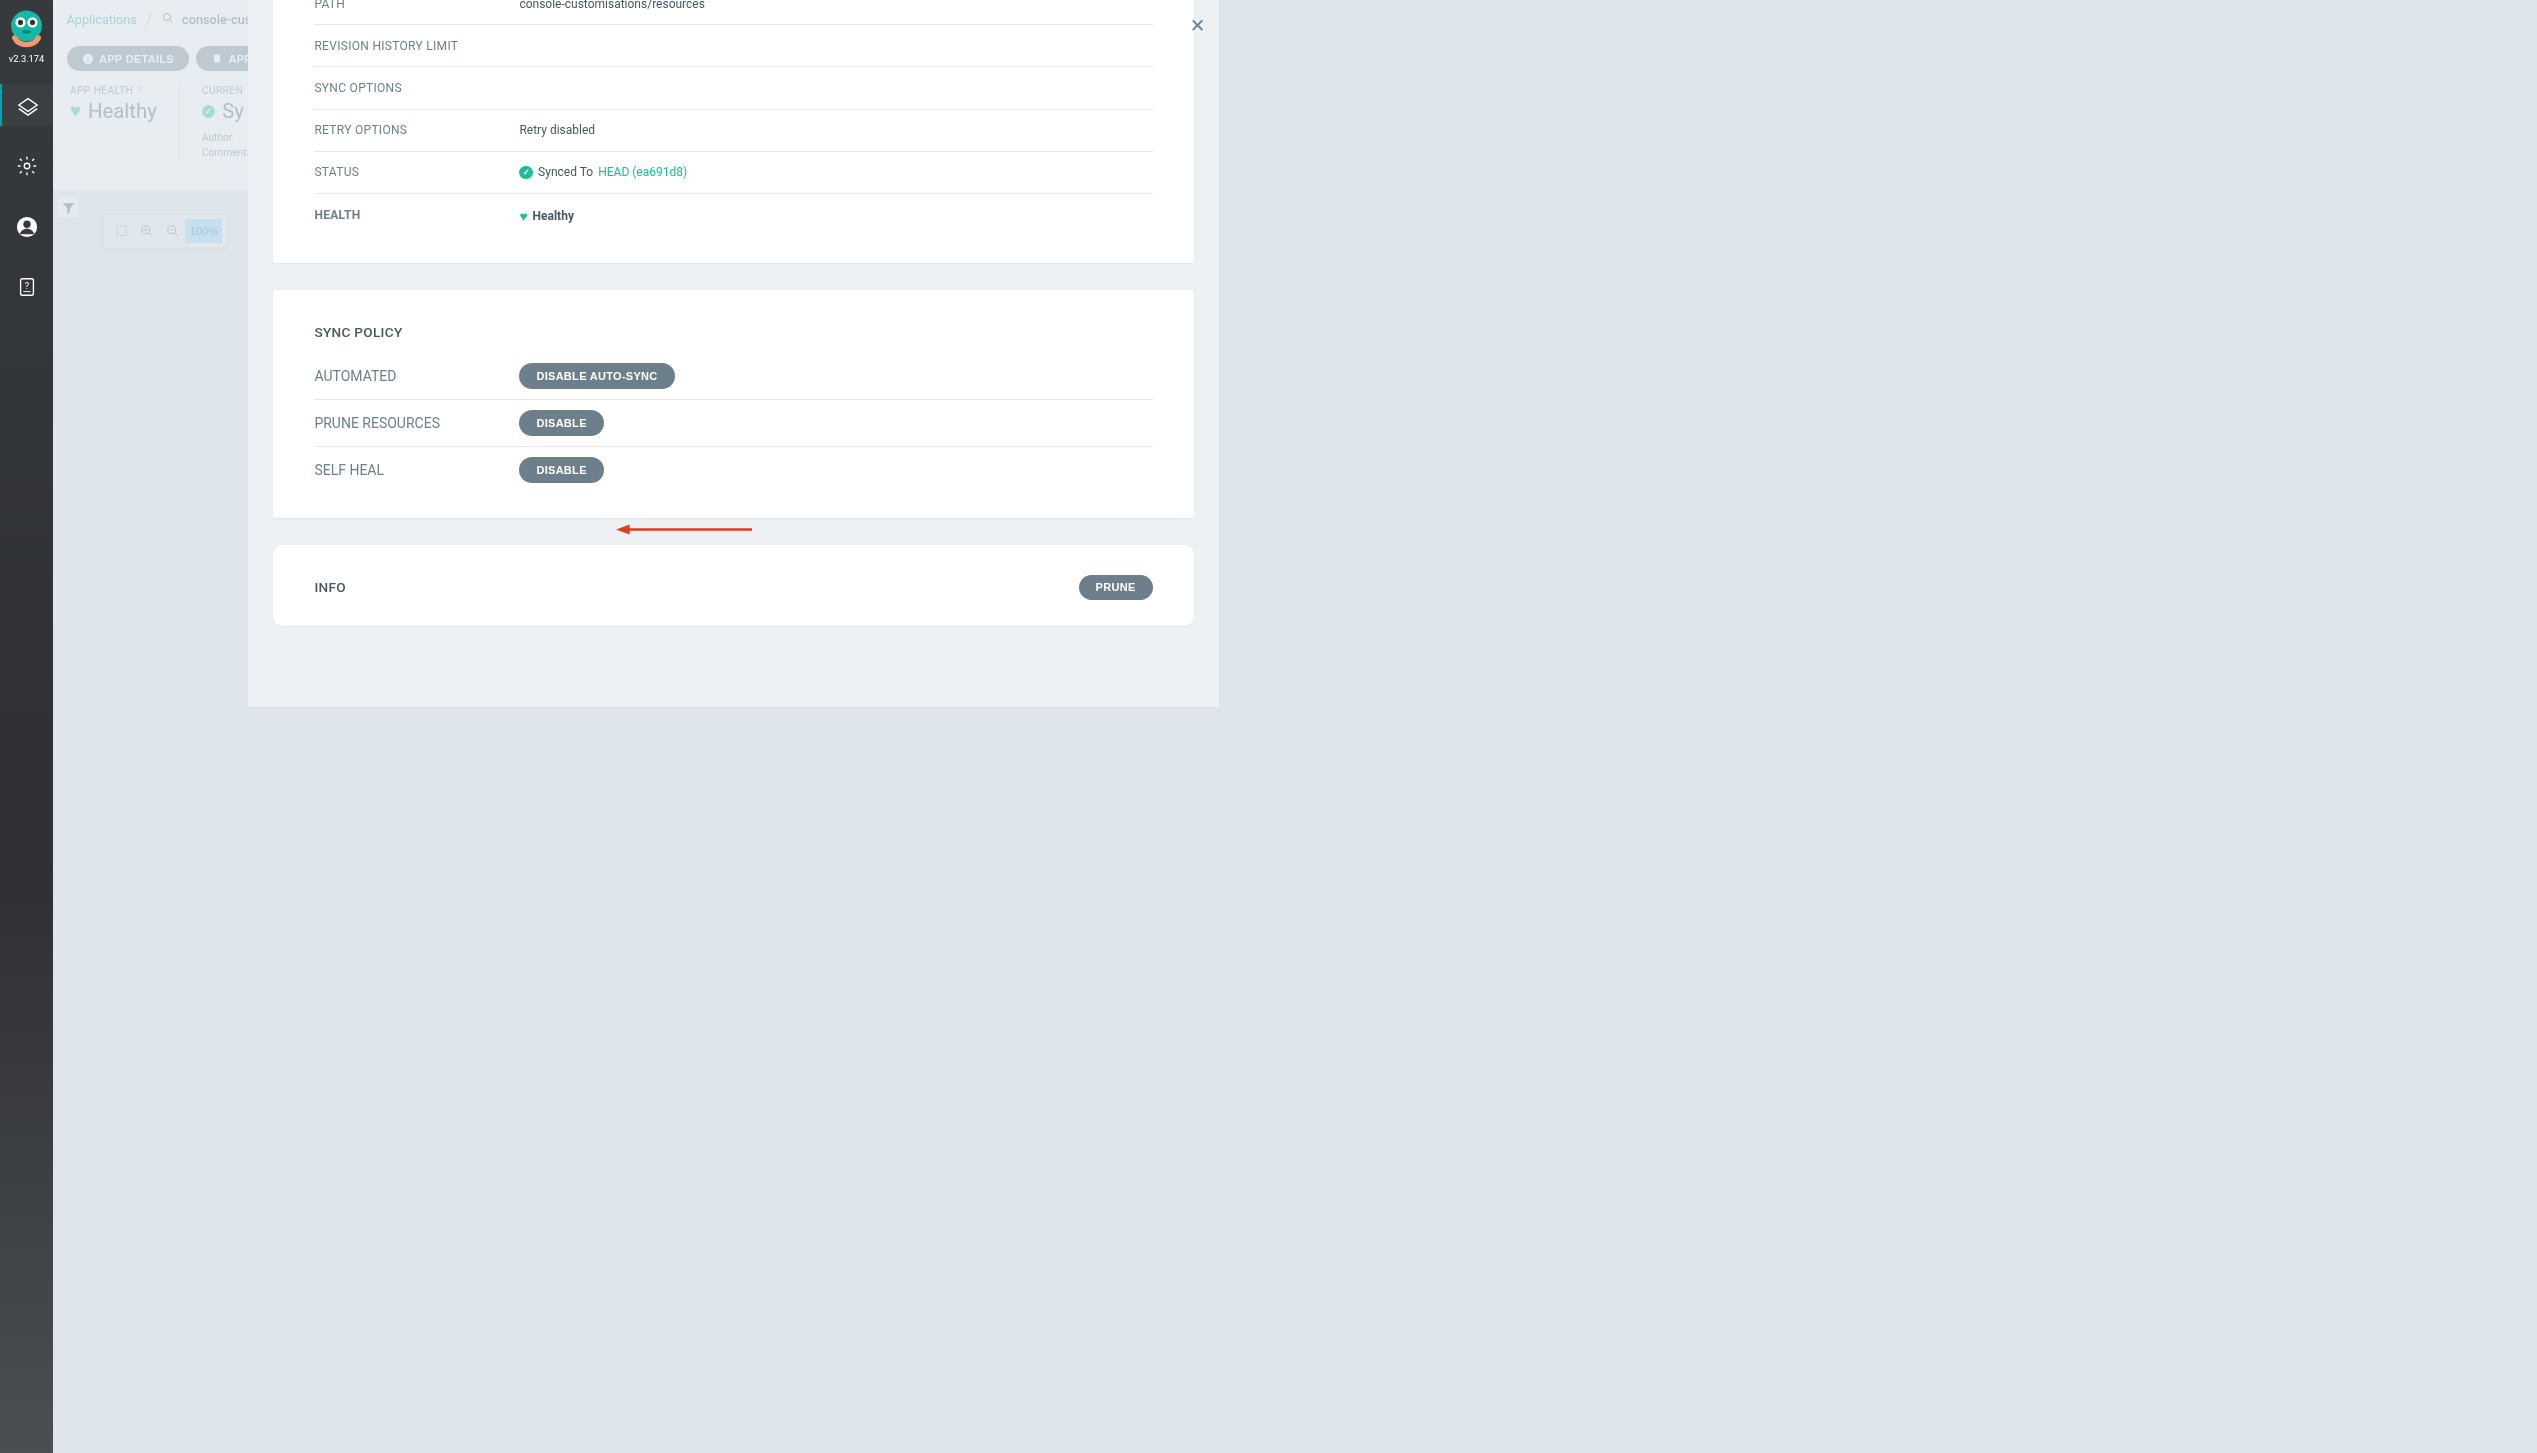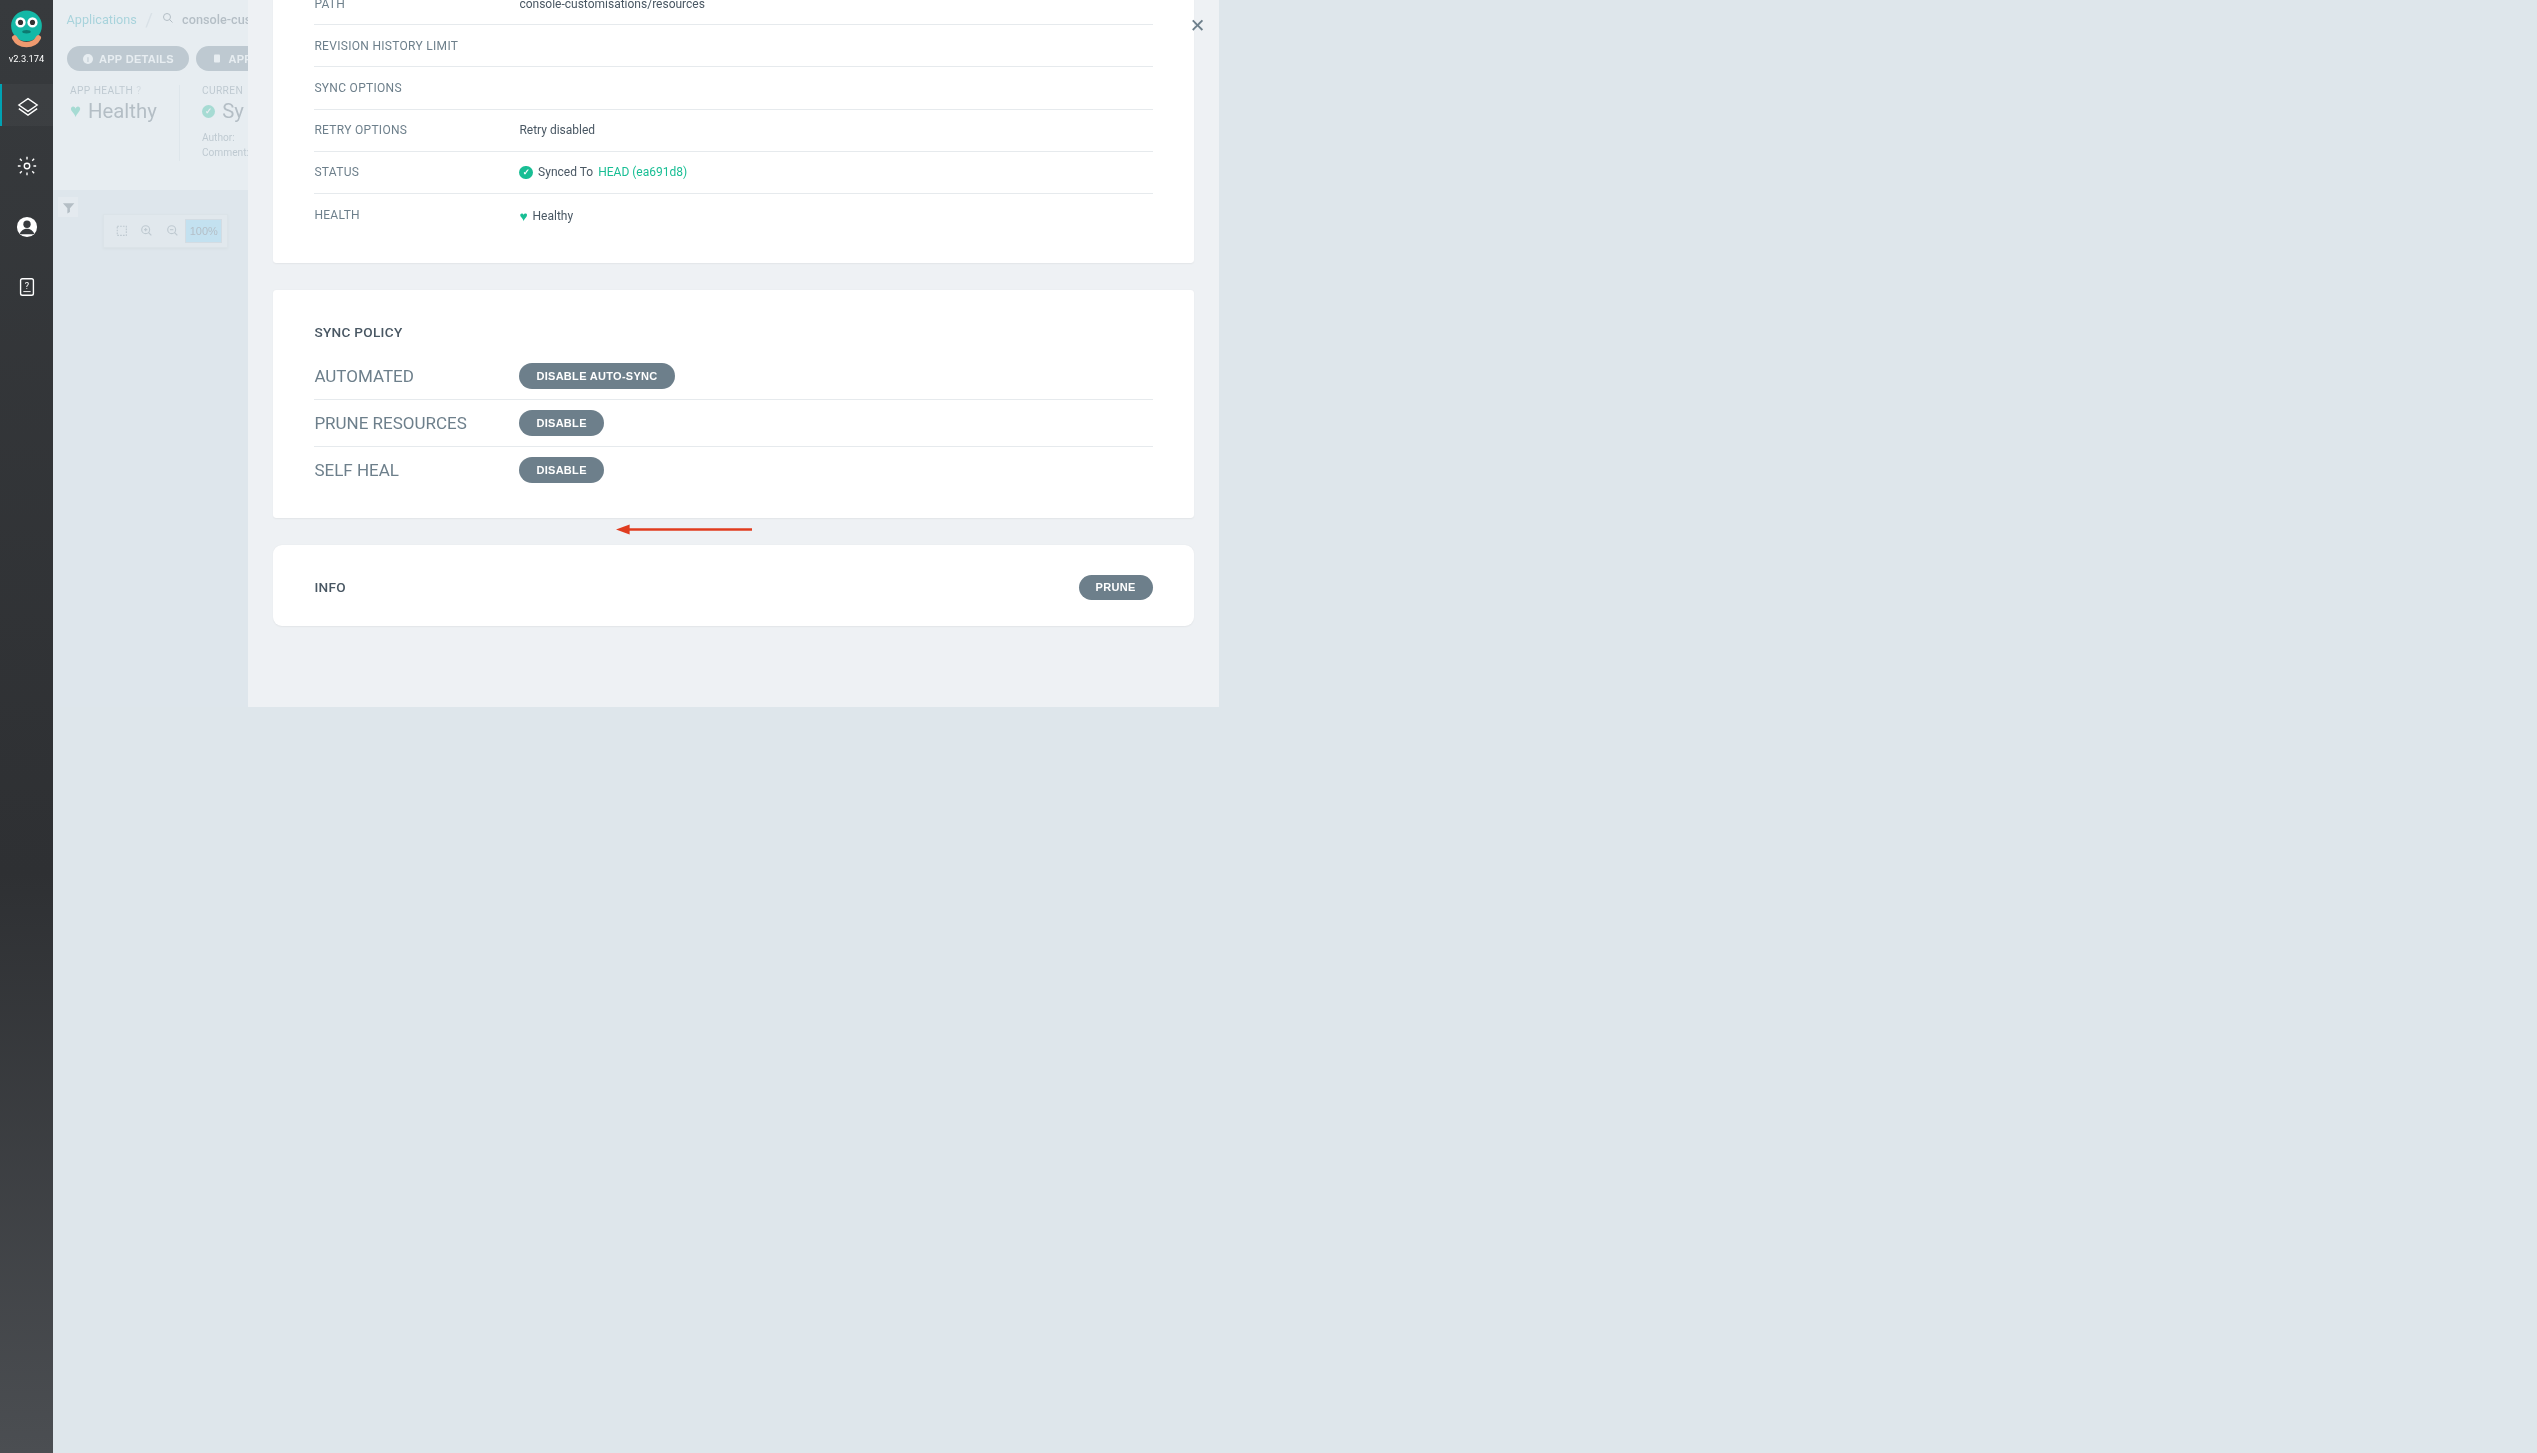--- a/index.html
+++ b/index.html
@@ -125,21 +125,21 @@
     
     .card {
       background:#fff; border-radius:3.4px; box-shadow:0 0.8px 1.7px rgba(0,0,0,0.05);
       margin-bottom:27px; padding: 0 41px 25.4px 41px;
     }
     .card.first-card { padding-top: 0; margin-top:-17px; }
     
     .row {
       display:flex; border-bottom:0.8px solid #e6eaed; padding:13.6px 0;
     }
-    .row:last-child{border-bottom:none;}
+    .row:last-child{border-bottom:none;font-weight:bold;}
     .row-label {
       width:205px; flex-shrink:0;
       font-size:12px; color:#6d7f8b; letter-spacing:0.3px;
     }
     .row-value {
       font-size:12px; color:#495763;
       display:flex; align-items:center; gap:5.1px;
     }
     .row-value a { color:#18BE94; text-decoration:none; }
     
@@ -149,21 +149,21 @@
       letter-spacing:0.3px;
     }
     .section-header {
       display:flex; justify-content:space-between; align-items:center;
     }
     
     .sync-row {
       display:flex; align-items:center; border-bottom:0.8px solid #e6eaed; padding:10.2px 0;
     }
     .sync-row:last-child{border-bottom:none;}
-    .sync-label { width:205px; flex-shrink:0; font-size:17px; color:#6d7f8b;}
+    .sync-label { width:205px; flex-shrink:0; font-size:14px; color:#6d7f8b;}
     .pill-btn {
       background:#6d7f8b; color:#fff; border:none; border-radius:15.3px;
       padding:6.8px 17px; font-size:11px; font-weight:600; letter-spacing:0.3px;
       cursor:pointer;
     }
     
     .green-check {
       display:inline-flex;width:13.6px;height:13.6px;background:#18BE94;border-radius:50%;
       align-items:center;justify-content:center;
     }

